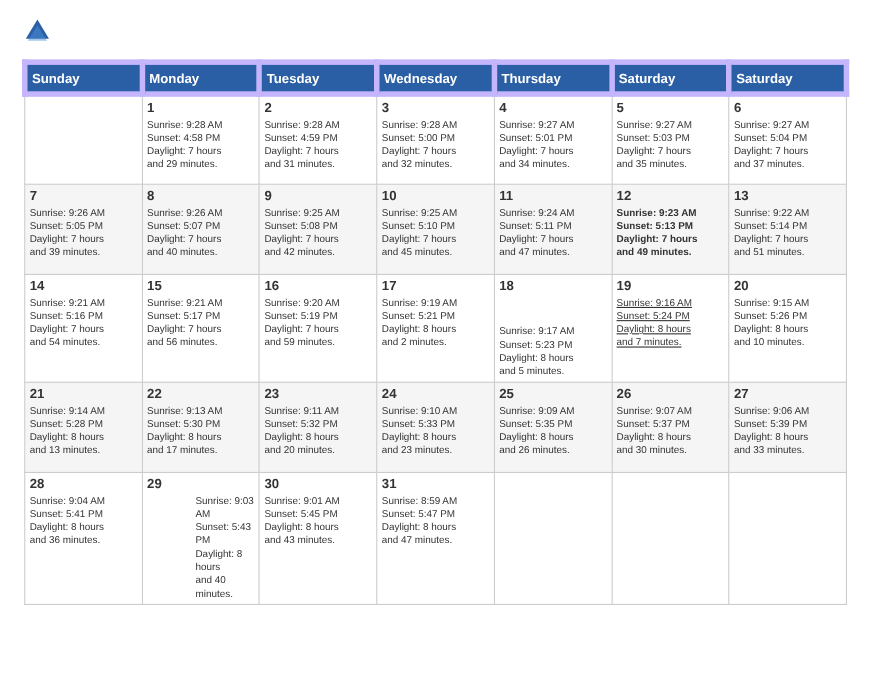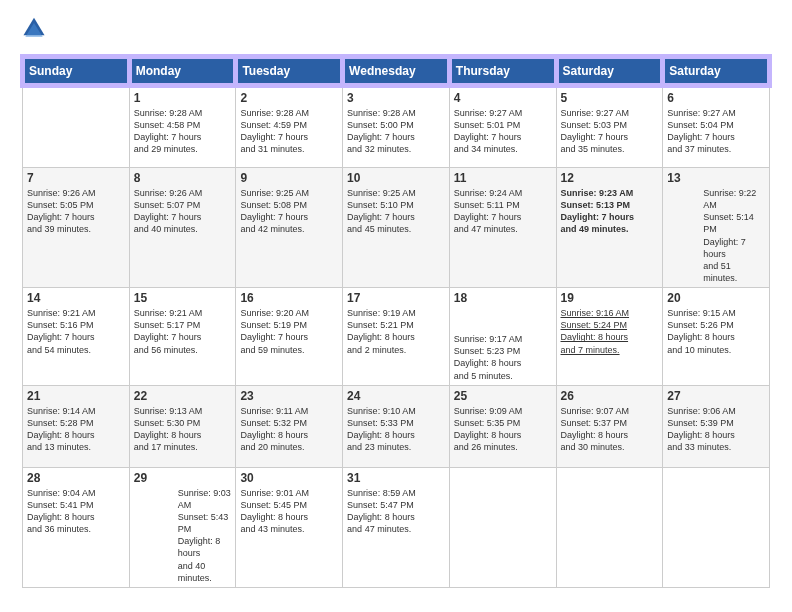--- a/index.html
+++ b/index.html
@@ -218,21 +218,21 @@
           </td>
           <td class="alt-row">
             <span class="day-number">12</span>
             <div class="cell-info" style="white-space: pre-line; font-weight: bold;">Sunrise: 9:23 AM
 Sunset: 5:13 PM
 Daylight: 7 hours
 and 49 minutes.</div>
           </td>
           <td class="alt-row">
             <span class="day-number">13</span>
-            <div class="cell-info" style="white-space: pre-line; margin-left: 36px;">Sunrise: 9:22 AM
+            <div class="cell-info" style="white-space: pre-line;">Sunrise: 9:22 AM
 Sunset: 5:14 PM
 Daylight: 7 hours
 and 51 minutes.</div>
           </td>
         </tr>
         <tr>
           <td>
             <span class="day-number">14</span>
             <div class="cell-info" style="white-space: pre-line;">Sunrise: 9:21 AM
 Sunset: 5:16 PM

